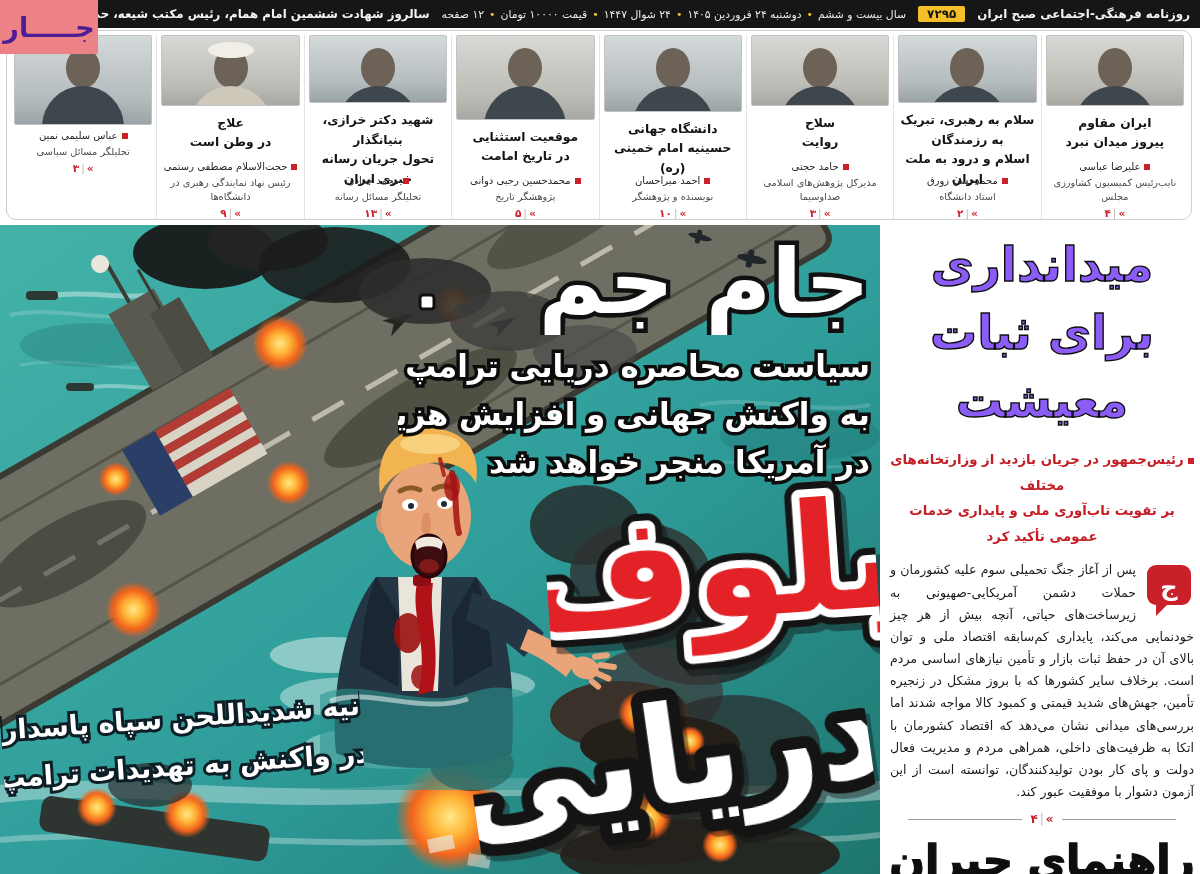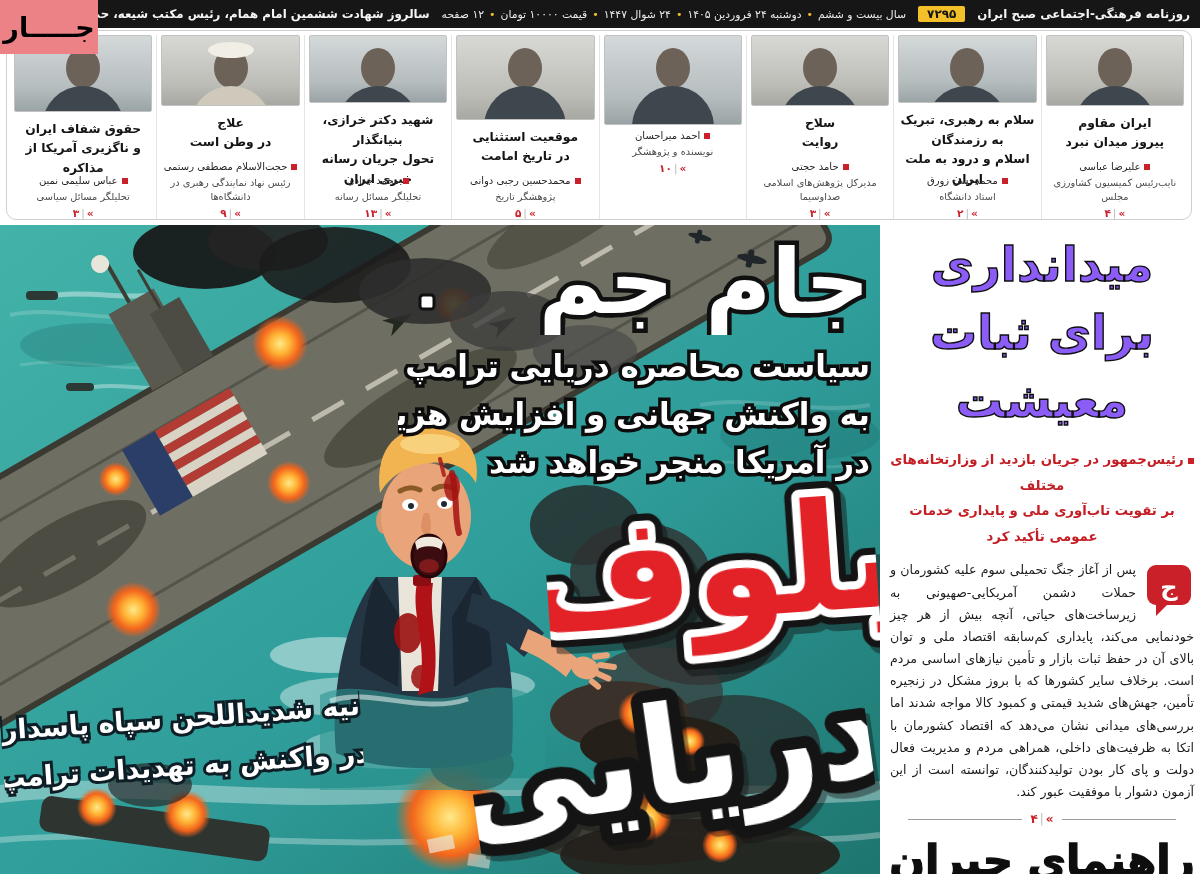--- a/index.html
+++ b/index.html
@@ -10,21 +10,21 @@
   .topbar{position:absolute;top:0;left:0;width:1200px;height:28px;background:#161616;
           display:flex;align-items:center;gap:12px;box-sizing:border-box;
           padding:0 10px 0 112px;color:#f5f5f5;white-space:nowrap;overflow:hidden;}
   .tb-bold{font-weight:bold;font-size:11.8px;}
   .tb-badge{background:#f4c029;color:#141414;font-weight:bold;font-size:12px;
             padding:1px 9px;border-radius:2px;}
   .tb-date{font-size:10.8px;color:#ececec;}
   .tb-dot{color:#f4c029;margin:0 5px;font-size:11px;}
 
   .corner-logo{position:absolute;top:0;left:0;width:98px;height:54px;background:#ec8186;
-               color:#000000;font-weight:bold;font-size:27px;display:flex;align-items:center;
+               color:#4c1d95;font-weight:bold;font-size:27px;display:flex;align-items:center;
                justify-content:center;z-index:5;letter-spacing:-1px;}
 
   
   .strip{position:absolute;top:30px;left:6px;width:1186px;height:190px;background:#fff;
          border:1px solid #cfcfcf;border-radius:10px;display:flex;box-sizing:border-box;
          padding:4px 3px 0 3px;direction:rtl;}
   .col{flex:1;display:flex;flex-direction:column;align-items:center;padding:0 5px;
        box-sizing:border-box;min-width:0;}
   .col + .col{border-inline-start:1px solid #e4e4e4;}
   .photo{width:100%;height:88px;border:1px solid #c2c2c2;border-radius:2px;overflow:hidden;
@@ -142,20 +142,23 @@
       <div class="cp">
         <span class="pm-num">۳</span><span class="pm-bar">|</span><span>«</span>
       </div>
     </div>
 
     <div class="col">
       <div class="photo">
 
         <div class="sil"></div>
       </div>
+      <div class="ct" dir="rtl">
+        <span>دانشگاه جهانی</span><br><span>حسینیه امام خمینی (ره)</span>
+      </div>
       <div class="ca" dir="rtl">
         <span class="sq"></span><span>احمد میراحسان</span>
       </div>
       <div class="cr" dir="rtl">نویسنده و پژوهشگر</div>
       <div class="cp">
         <span class="pm-num">۱۰</span><span class="pm-bar">|</span><span>«</span>
       </div>
     </div>
 
     <div class="col">
@@ -206,23 +209,20 @@
       <div class="cr" dir="rtl">رئیس نهاد نمایندگی رهبری در دانشگاه‌ها</div>
       <div class="cp">
         <span class="pm-num">۹</span><span class="pm-bar">|</span><span>«</span>
       </div>
     </div>
 
     <div class="col">
       <div class="photo">
 
         <div class="sil"></div>
-      </div>
-      <div class="ct" dir="rtl">
-        <span>حقوق شفاف ایران</span><br><span>و ناگزیری آمریکا از مذاکره</span>
       </div>
       <div class="ca" dir="rtl">
         <span class="sq"></span><span>عباس سلیمی نمین</span>
       </div>
       <div class="cr" dir="rtl">تحلیلگر مسائل سیاسی</div>
       <div class="cp">
         <span class="pm-num">۳</span><span class="pm-bar">|</span><span>«</span>
       </div>
     </div>
   </div>

